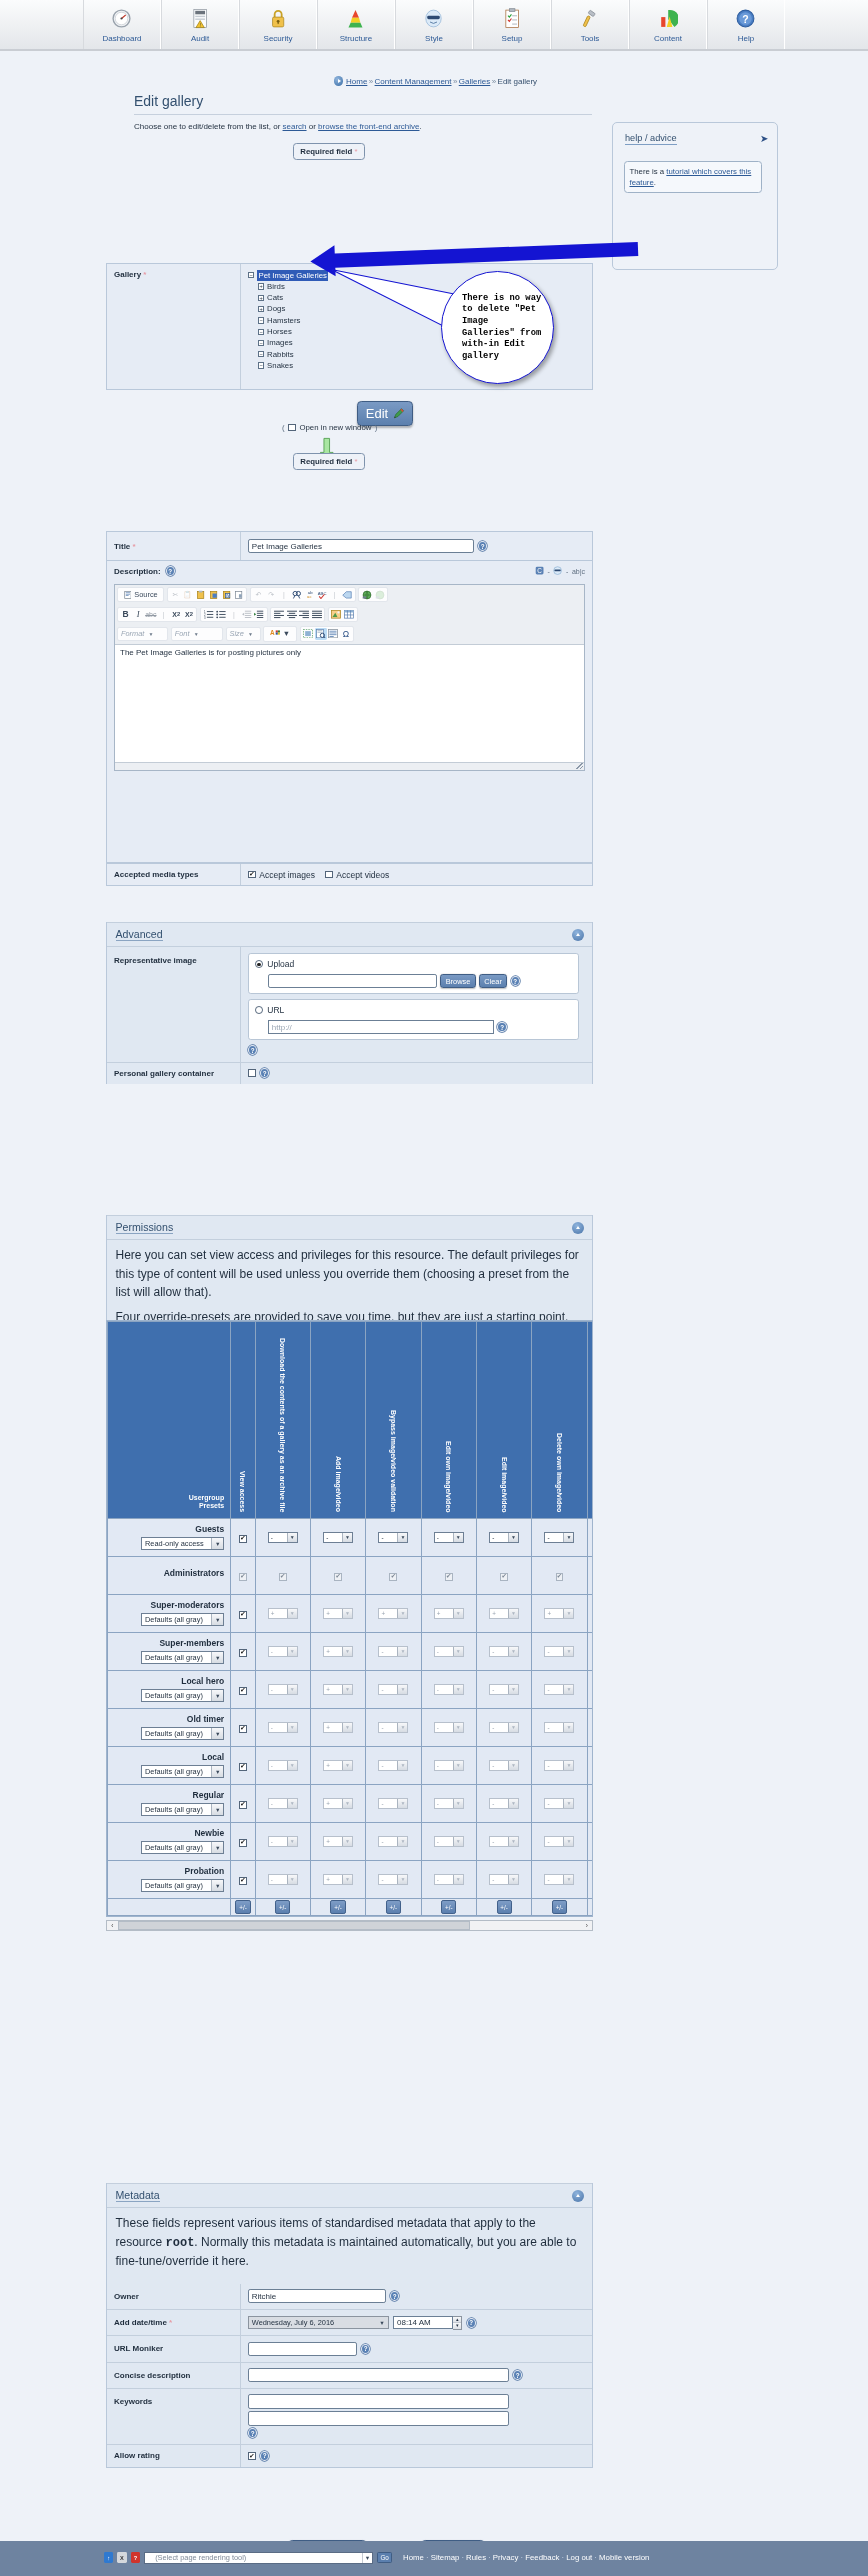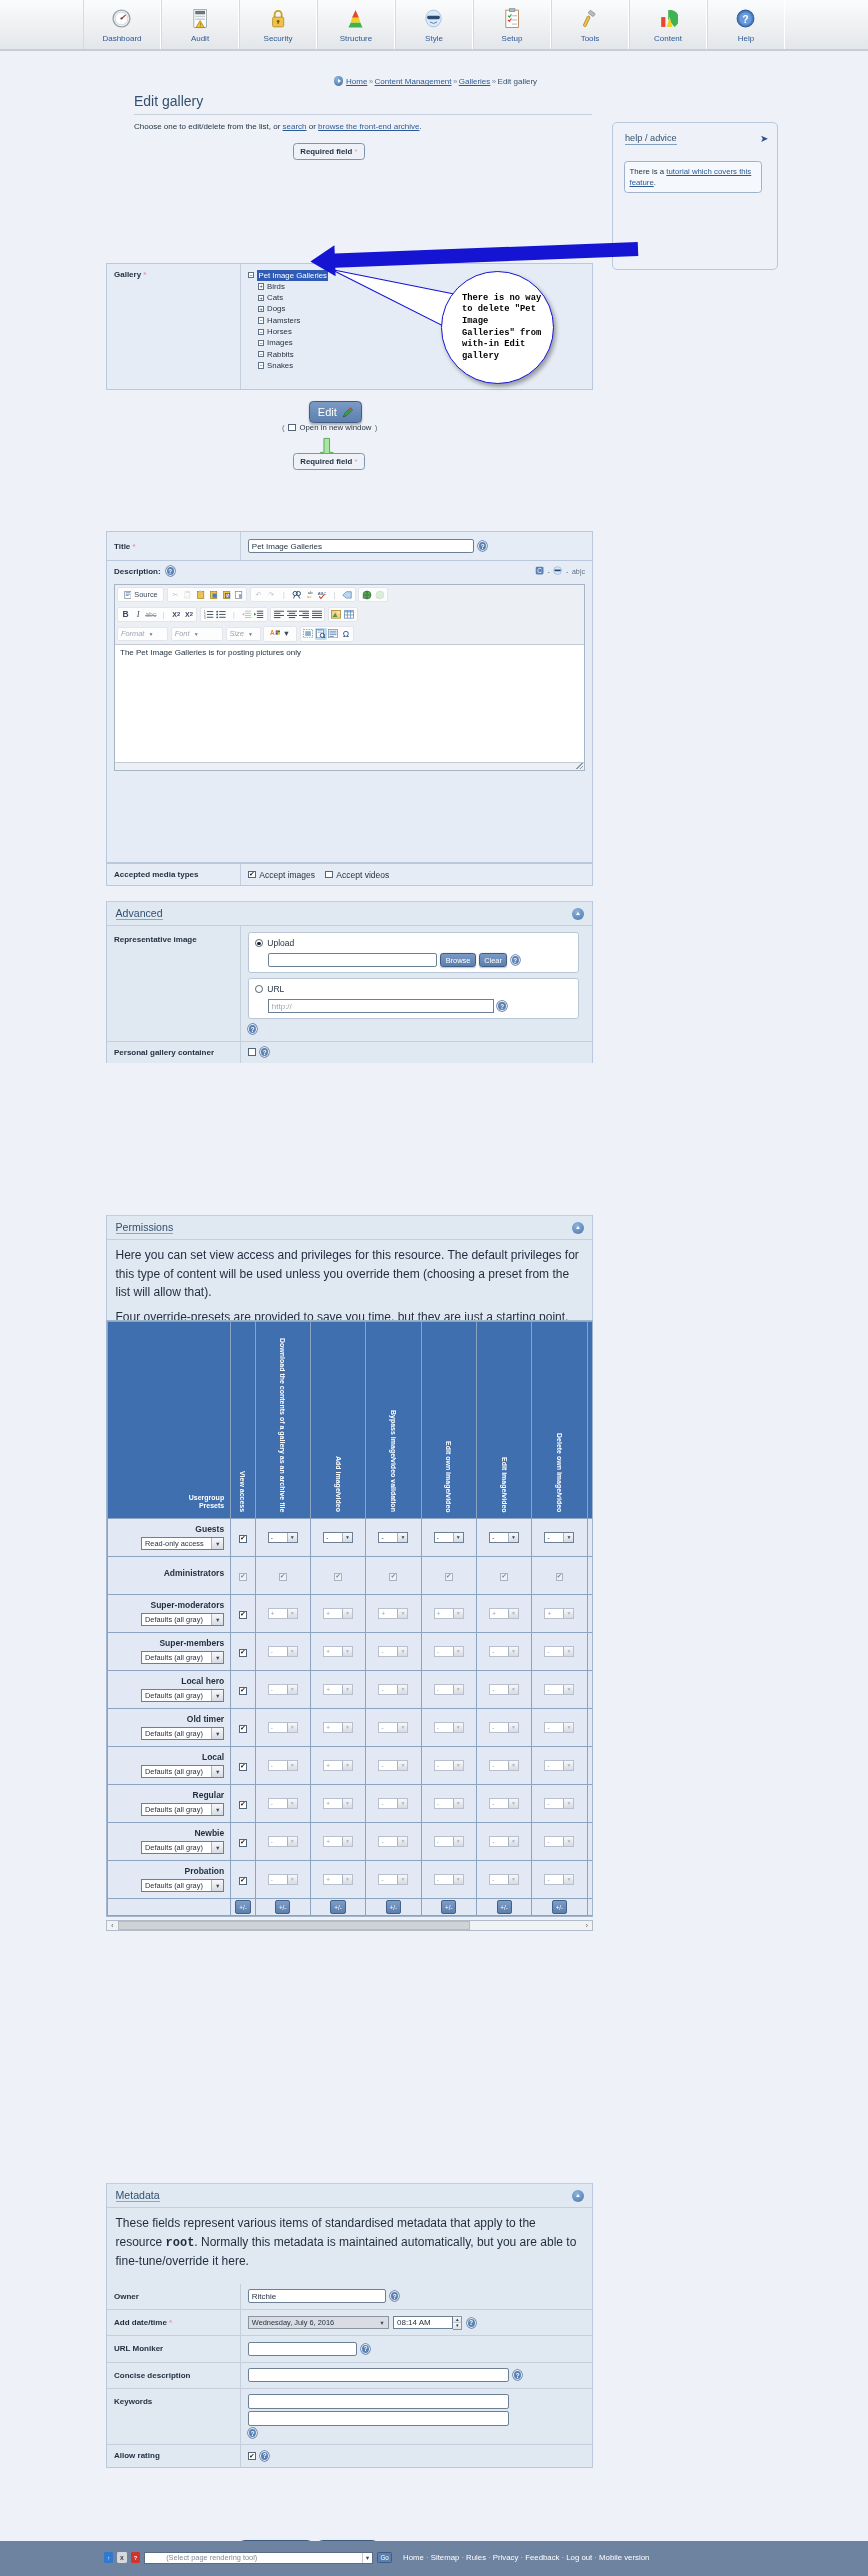--- a/index.html
+++ b/index.html
@@ -98,22 +98,23 @@
     font-size:5.6px; line-height:5px; text-align:center; color:#1f2d3d; flex:none;
   }
   .tlabel{ white-space:nowrap; }
   .tlabel.sel{ background:#2f5bb7; color:#fff; padding:0 1.4px; }
 
   
   .btn{
     display:inline-flex; align-items:center; gap:5px;
     background:linear-gradient(180deg,#7a9ac4 0%,#5c80ae 100%);
     border:0.7px solid #3f5d84; border-radius:4.2px;
-    color:#fff; font-size:11px; padding:4.2px 7.8px; cursor:pointer;
+    color:#fff; font-size:13px; padding:4.2px 7.8px; cursor:pointer;
     box-shadow:0 1.4px 2.1px rgba(0,0,0,.28);
+    margin-left:48px;
   }
 
   .edit-btn{ position:absolute; left:309px; top:350px; }
   .open-new{ position:absolute; left:282px; top:372px; font-size:7.8px; color:#1f2d3d;
              display:flex; align-items:center; gap:3.5px; }
   .paren{ color:#5e6e80; }
   .grn-arrow{ position:absolute; left:319px; top:386px; }
   .req2{ left:293px; top:402px; }
   .req1{ left:293px; top:92px; }
 
@@ -245,21 +246,21 @@
   
   .final{ position:absolute; left:240px; top:2489px; display:flex; gap:5.6px; }
 
   
   .footer{ position:absolute; left:0; top:2541px; width:868px; height:35px; background:#6e83a0; }
   .foot-inner{ position:absolute; left:104px; top:10.6px; display:flex; align-items:center; gap:4.2px; }
   .fico{ width:9.2px; height:11.3px; border-radius:1.4px; display:flex; align-items:center; justify-content:center;
          font-size:5.6px; color:#fff; font-weight:bold; }
   .fsel{ display:inline-flex; align-items:stretch; border:0.7px solid #5a6c85; background:#fff;
          height:12px; width:229px; font-size:7.4px; }
-  .fsel .v{ flex:1; display:flex; align-items:center; padding-left:21px; color:#7f8a98; }
+  .fsel .v{ flex:1; display:flex; align-items:center; padding-left:10px; color:#7f8a98; }
   .fsel .a{ width:10px; background:#fff; border-left:0.7px solid #c3c9d1;
             display:flex; align-items:center; justify-content:center; font-size:5.6px; color:#3b4a5c; }
   .gobtn{ background:#5b7fae; border:0.7px solid #3f5d84; color:#fff; font-size:6.3px;
           padding:1.4px 2.1px; border-radius:1.4px; cursor:pointer; }
   .flinks{ font-size:7.8px; color:#fff; margin-left:7px; }
   .flinks a{ color:#fff; text-decoration:none; }
   .fdot{ color:#c7d2e0; padding:0 2.1px; }
 
   
   .anno{ position:absolute; left:0; top:0; width:868px; height:2576px; pointer-events:none; }
@@ -791,21 +792,21 @@
           <span>Accept images</span>
         </span>
         <span style="display:flex;align-items:center;gap:3.5px;">
           <span class="cb"></span>
           <span>Accept videos</span>
         </span>
       </div>
     </div>
   </div>
 
-  <div class="sec" style="top:850px;">
+  <div class="sec" style="top:871px;">
     <div class="sec-h">
       <span class="t">Advanced</span>
       <span class="collapse"></span>
     </div>
 
     <div class="frow">
       <div class="fl" style="align-items:flex-start;padding-top:8.5px;">Representative image</div>
       <div class="fr" style="flex-direction:column;align-items:flex-start;gap:5px;padding:6.3px 7px;">
         <div class="rep-box">
           <div class="rep-row">

